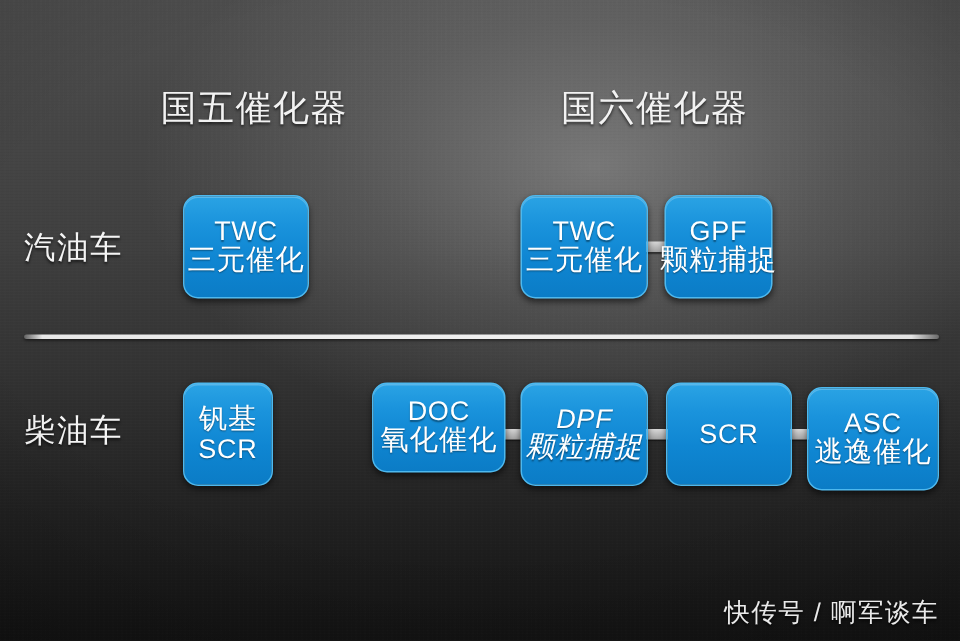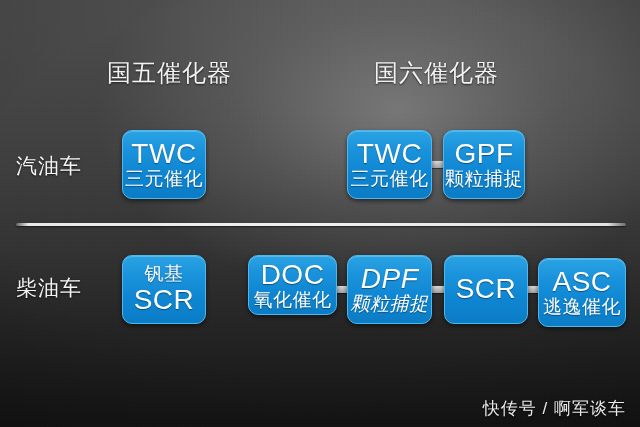--- a/index.html
+++ b/index.html
@@ -87,21 +87,21 @@
     justify-content: center;
     color: #ffffff;
     text-shadow: 0 1px 1px rgba(0,0,0,0.4);
     z-index: 2;
   }
   .node .line1,
   .node .line2 {
     white-space: nowrap;
     line-height: 1.08;
   }
-  .node .latin { font-size: 28px; letter-spacing: 0.5px; }
+  .node .latin { font-size: 18px; letter-spacing: 0.5px; }
   .node .cjk   { font-size: 19px; letter-spacing: 0.5px; }
 
   .connector {
     position: absolute;
     height: 7px;
     background: linear-gradient(180deg, #d8d8d8 0%, #bcbcbc 50%, #a2a2a2 100%);
     border-radius: 1px;
     box-shadow: 0 1px 1px rgba(0,0,0,0.5);
     z-index: 1;
   }
@@ -138,26 +138,26 @@
     <span class="line2 cjk">三元催化</span>
   </div>
 
   <div class="node" style="left:347px; top:130px; width:85px; height:69px;">
     <span class="line1 latin">TWC</span>
     <span class="line2 cjk">三元催化</span>
   </div>
 
   <div class="connector" style="left:429px; top:161px; width:17px;"></div>
 
-  <div class="node" style="left:443px; top:130px; width:82px; height:69px;">
+  <div class="node" style="left:443px; top:130px; width:72px; height:69px;">
     <span class="line1 latin">GPF</span>
     <span class="line2 cjk">颗粒捕捉</span>
   </div>
 
-  <div class="node" style="left:122px; top:255px; width:84px; height:69px;">
+  <div class="node" style="left:122px; top:255px; width:60px; height:69px;">
     <span class="line1 cjk">钒基</span>
     <span class="line2 latin">SCR</span>
   </div>
 
   <div class="node" style="left:248px; top:255px; width:89px; height:60px;">
     <span class="line1 latin">DOC</span>
     <span class="line2 cjk">氧化催化</span>
   </div>
 
   <div class="connector" style="left:334px; top:286px; width:16px;"></div>

